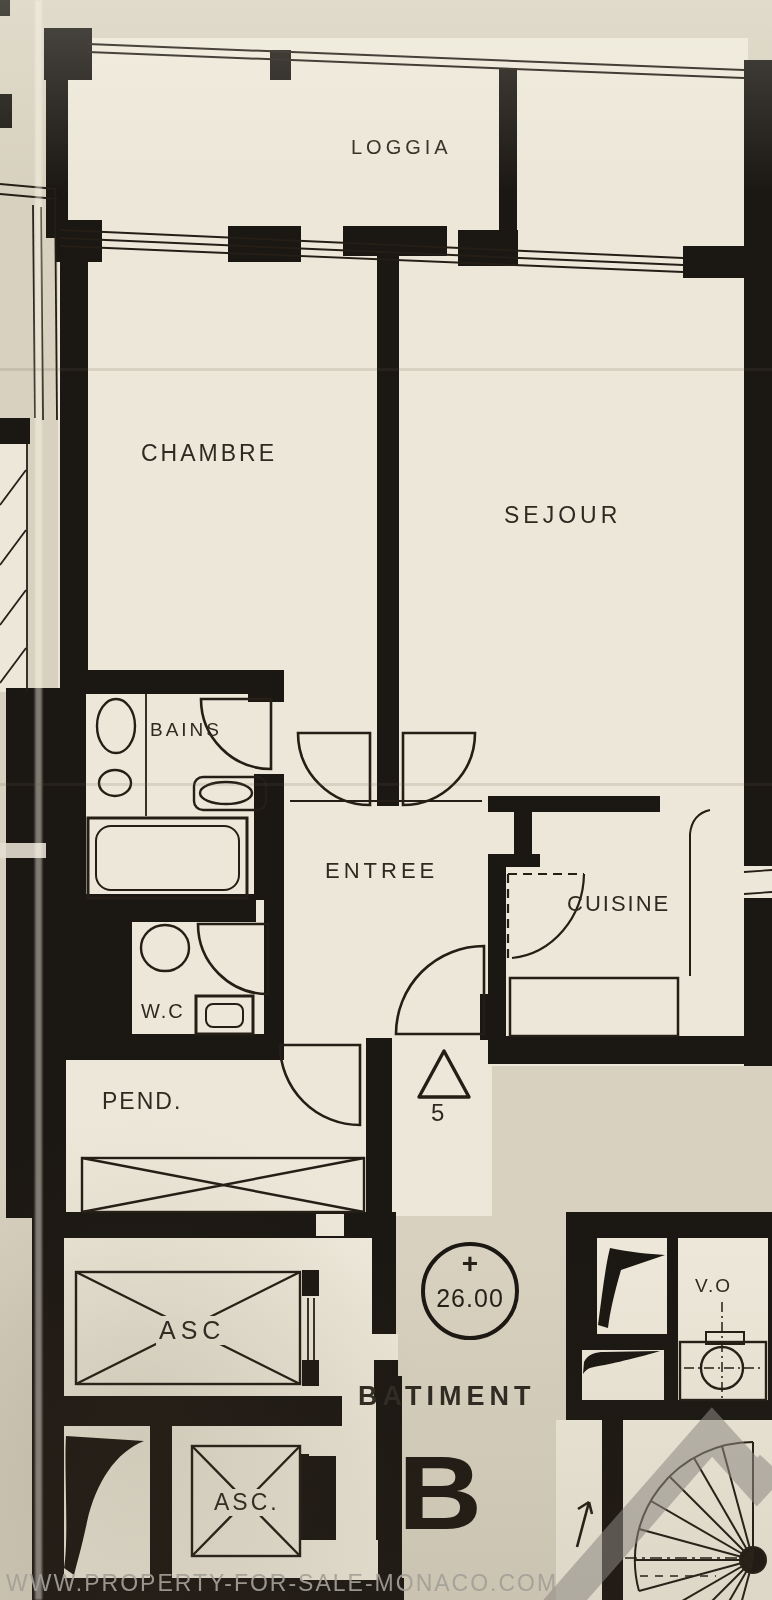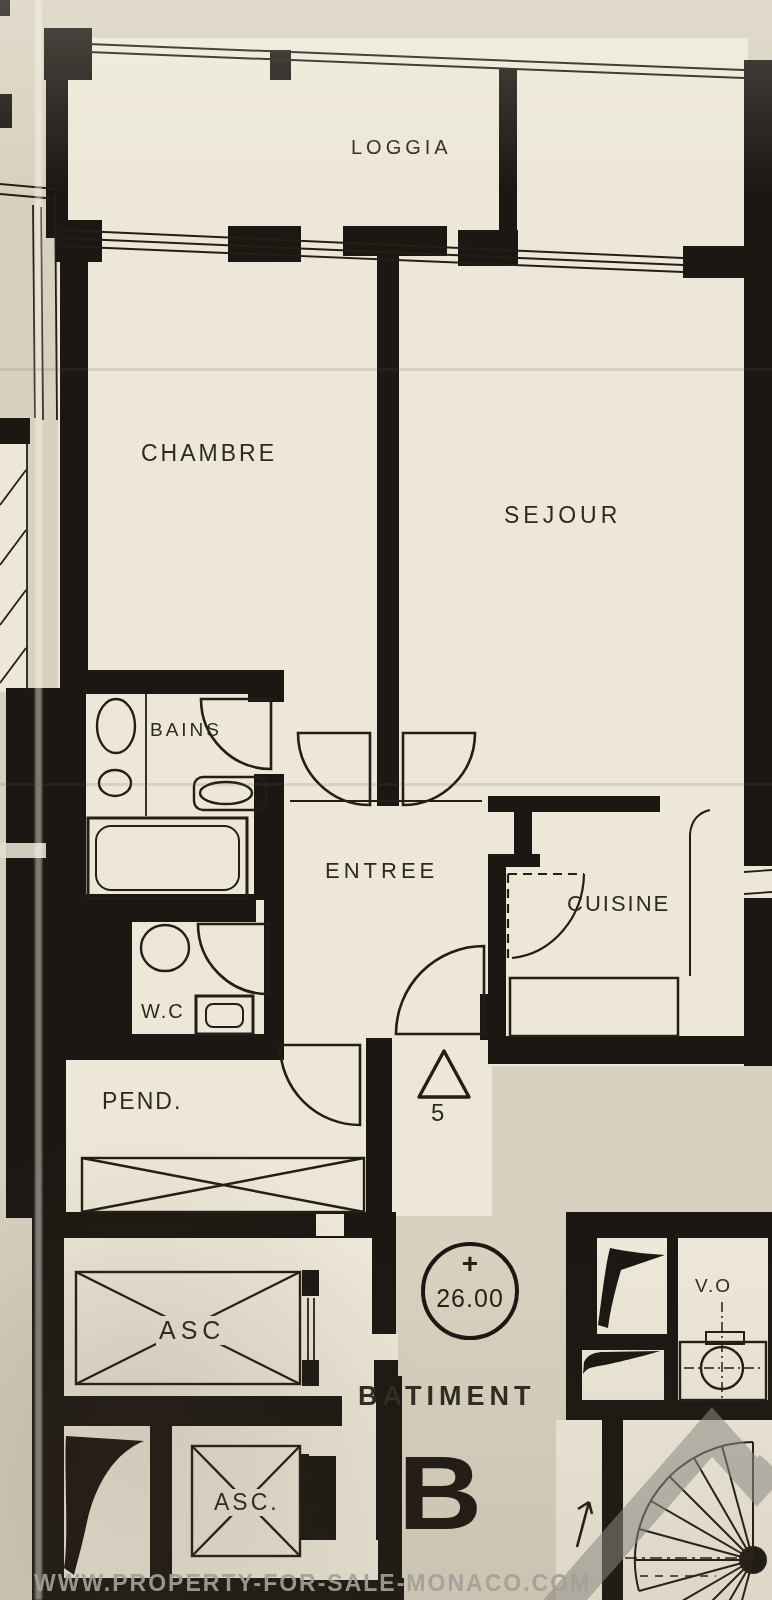--- a/index.html
+++ b/index.html
@@ -15,21 +15,21 @@
   .lbl{position:absolute;z-index:8;color:#2e2a22;white-space:nowrap;font-family:"Liberation Sans",sans-serif;}
   .lbl.bg{background:#ece7d8;padding:0 3px;}
   .tone{position:absolute;left:0;top:0;right:0;bottom:0;z-index:9;pointer-events:none;
     background:
       linear-gradient(to bottom, rgba(255,255,246,.22), rgba(255,255,246,0) 12%, rgba(255,255,246,0) 78%, rgba(92,78,56,.10)),
       radial-gradient(60% 30% at 18% 88%, rgba(80,65,45,.14), rgba(80,65,45,0) 60%);
   }
   .creaseV{position:absolute;z-index:10;width:7px;background:rgba(250,246,236,.45);filter:blur(1px);pointer-events:none;}
   .creaseH{position:absolute;z-index:10;left:0;width:772px;height:3px;background:rgba(110,95,75,.15);pointer-events:none;}
   .wm-url{position:absolute;z-index:11;left:6px;top:1570px;font-size:23px;letter-spacing:2px;
-    color:rgba(163,160,152,.92);font-weight:bold;pointer-events:none;margin-left:28px;}
+    color:rgba(163,160,152,.92);font-weight:normal;pointer-events:none;}
   .circle-marker{position:absolute;z-index:8;left:421px;top:1242px;width:98px;height:98px;
     border:4px solid #1b1712;border-radius:50%;box-sizing:border-box;text-align:center;}
   .circle-marker .plus{position:absolute;left:0;right:0;top:2px;font-size:28px;font-weight:bold;color:#241f17;}
   .circle-marker .val{position:absolute;left:0;right:0;top:38px;font-size:25px;letter-spacing:1px;color:#241f17;}
 </style>
 </head>
 <body>
 
 <div id="stage">
 

